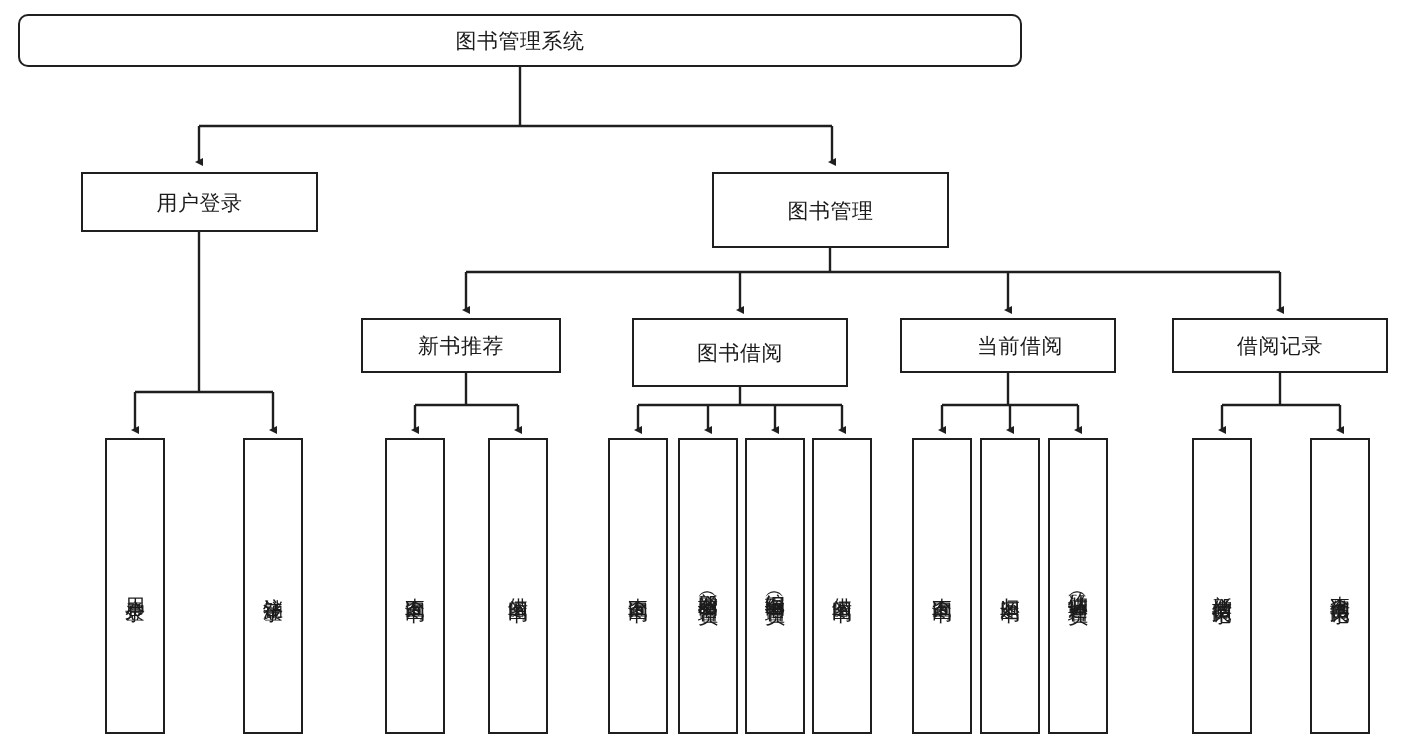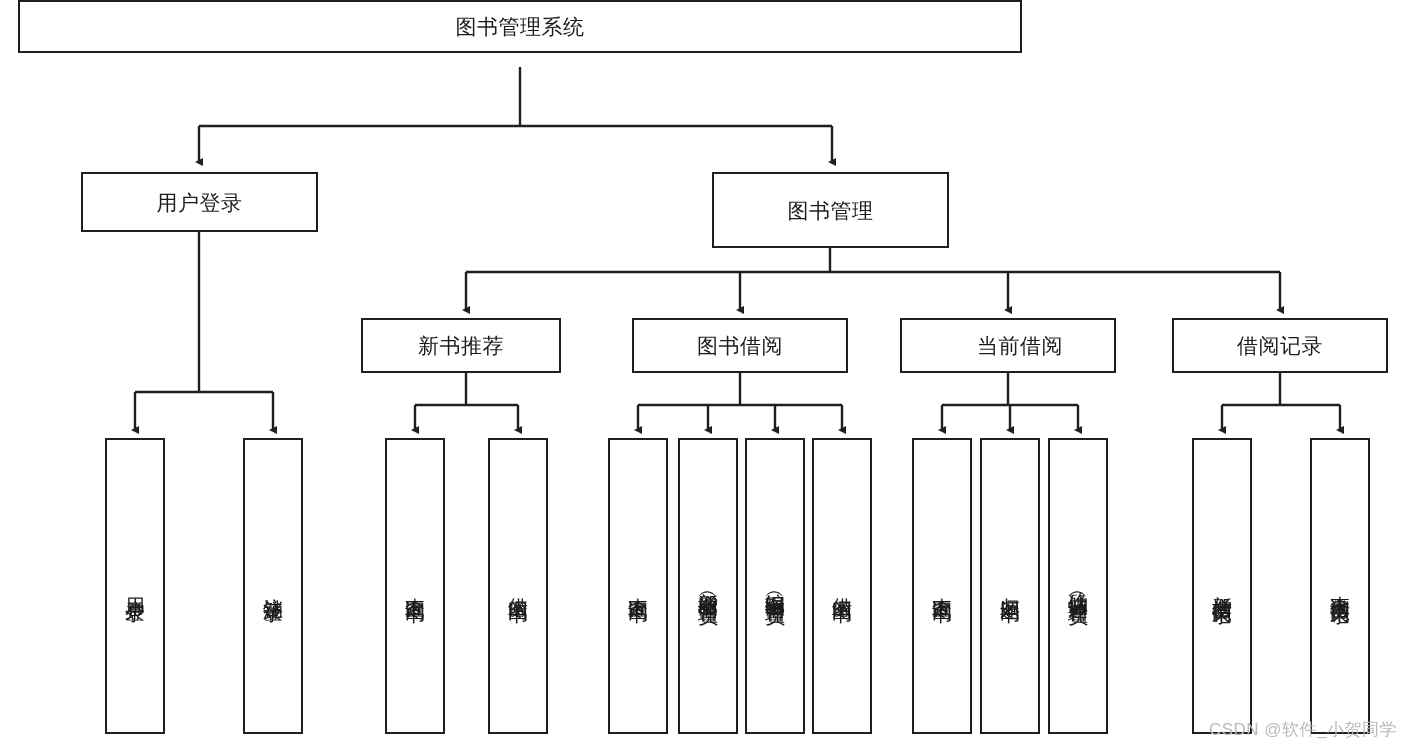--- a/index.html
+++ b/index.html
@@ -116,35 +116,35 @@
       <path d="M1010,405 L1010,430" marker-end="url(#arrow)"></path>
       <path d="M1078,405 L1078,430" marker-end="url(#arrow)"></path>
 
       <path d="M1280,373 L1280,405"></path>
       <path d="M1222,405 L1340,405"></path>
       <path d="M1222,405 L1222,430" marker-end="url(#arrow)"></path>
       <path d="M1340,405 L1340,430" marker-end="url(#arrow)"></path>
     </g>
   </svg>
 
-  <div class="node" style="left:18px; top:0; width:1004px; height:53px;">
+  <div class="node" style="left:18px; top:14px; width:1004px; height:53px;border-radius:10px;">
     <span class="node-label">图书管理系统</span>
   </div>
 
   <div class="node" style="left:81px; top:172px; width:237px; height:60px;">
     <span class="node-label">用户登录</span>
   </div>
   <div class="node" style="left:712px; top:172px; width:237px; height:76px;">
     <span class="node-label">图书管理</span>
   </div>
 
   <div class="node" style="left:361px; top:318px; width:200px; height:55px;">
     <span class="node-label">新书推荐</span>
   </div>
-  <div class="node" style="left:632px; top:318px; width:216px; height:55px;">
+  <div class="node" style="left:632px; top:318px; width:216px; height:69px;">
     <span class="node-label">图书借阅</span>
   </div>
   <div class="node" style="left:900px; top:318px; width:216px; height:55px;padding-left:24px;">
     <span class="node-label">当前借阅</span>
   </div>
   <div class="node" style="left:1172px; top:318px; width:216px; height:55px;">
     <span class="node-label">借阅记录</span>
   </div>
 
   <div class="node vertical" style="left:105px; top:438px; width:60px; height:296px;">
@@ -184,15 +184,14 @@
     <span class="node-label">确认归还（管理员）</span>
   </div>
 
   <div class="node vertical" style="left:1192px; top:438px; width:60px; height:296px;">
     <span class="node-label">新增借阅记录</span>
   </div>
   <div class="node vertical" style="left:1310px; top:438px; width:60px; height:296px;">
     <span class="node-label">查询借阅记录</span>
   </div>
 
-  <div class="watermark">CSDN @软件_小贺同学</div>
 
 </div>
 
 </body></html>

